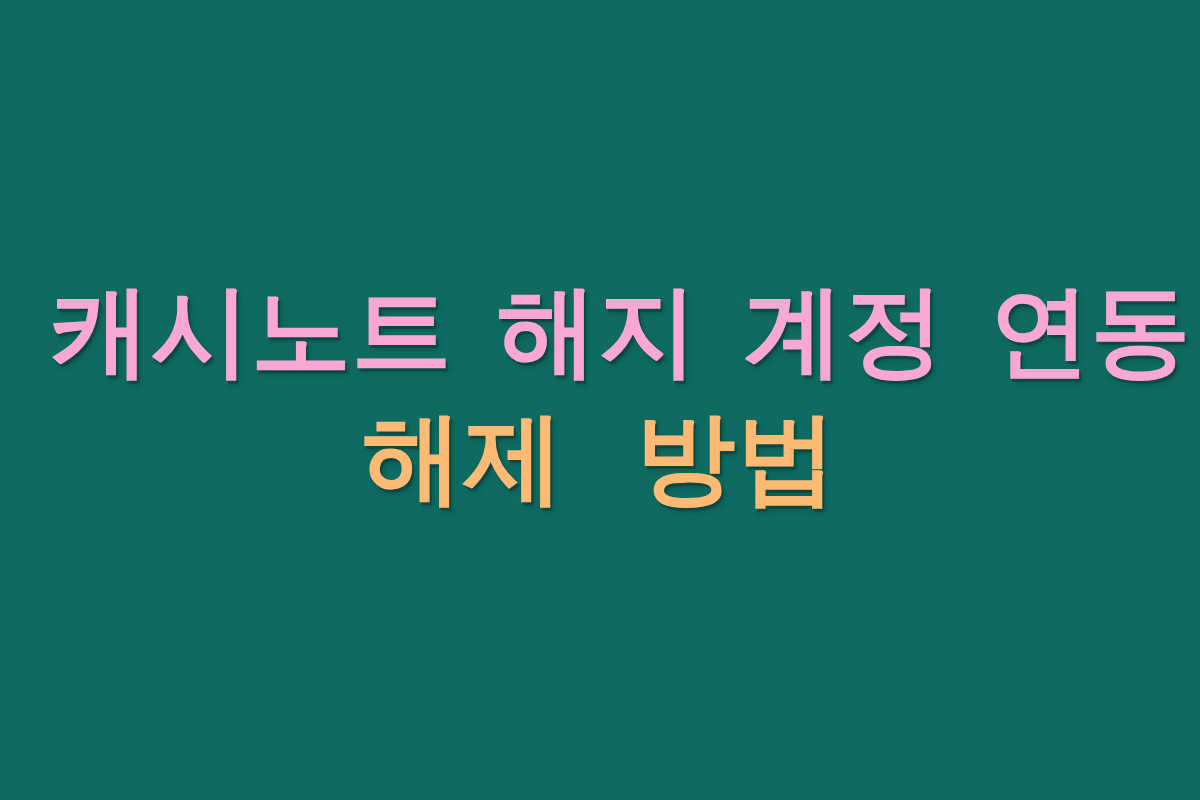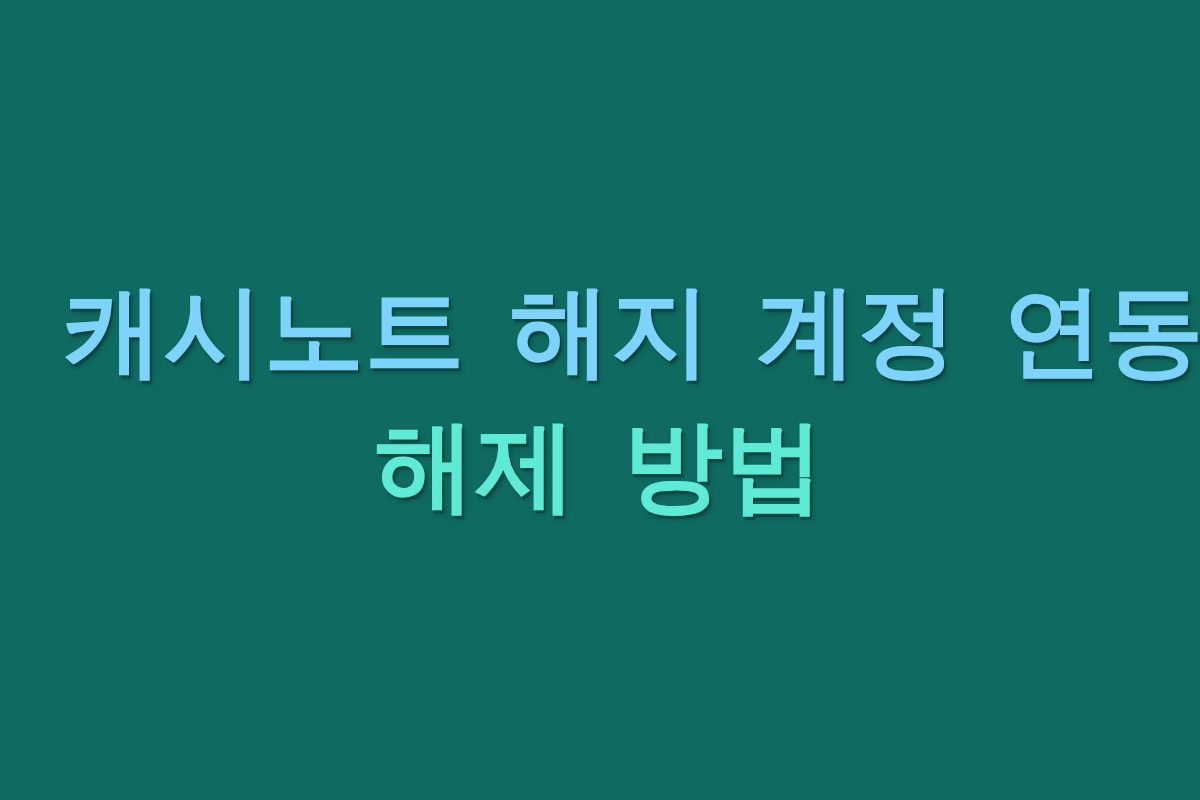--- a/index.html
+++ b/index.html
@@ -58,19 +58,19 @@
     letter-spacing: 1px;
   }
 </style>
 </head>
 <body>
 
 <div id="banner-card" style="background-color: rgb(15, 107, 97);">
 
   <div id="title-block">
 
-    <span class="title-line line-1" style="color: #7dd3fc; margin-left: 13px;">캐시노트 해지 계정 연동</span>
+    <span class="title-line line-1" style="color: #f9a8d4;">캐시노트 해지 계정 연동</span>
 
-    <span class="title-line line-2" style="color: #5eead4;">해제 방법</span>
+    <span class="title-line line-2" style="color: #fdba74; font-family: Liberation Mono, monospace;">해제 방법</span>
 
   </div>
 
 </div>
 
 </body></html>

